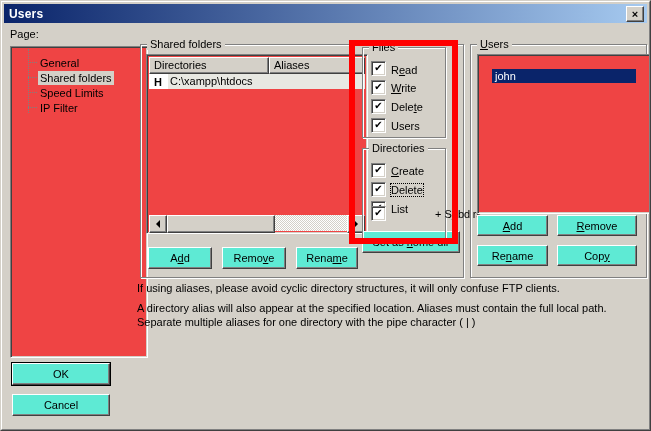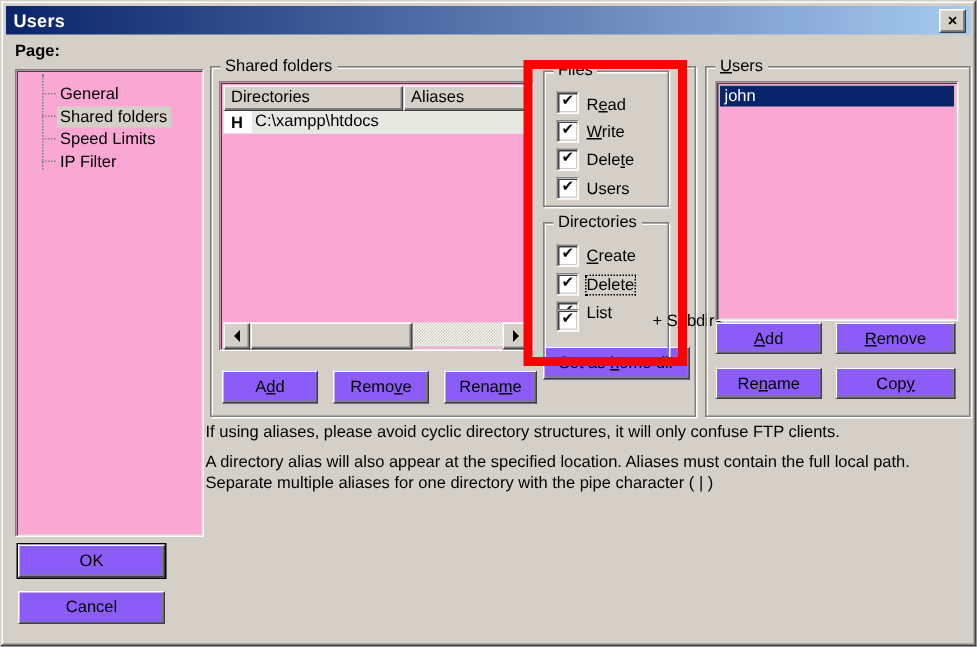--- a/index.html
+++ b/index.html
@@ -21,26 +21,27 @@
   }
   .title-text { color:#ffffff; font-weight:bold; font-size:12px; padding-left:5px; letter-spacing:0.2px; }
   .close-btn {
     position:absolute; right:3px; top:2px; width:16px; height:14px;
     background:#d4d0c8; border:1px solid; border-color:#ffffff #404040 #404040 #ffffff;
     box-shadow:inset -1px -1px 0 #808080;
     display:flex; align-items:center; justify-content:center;
     font-size:11px; font-weight:bold; line-height:1; cursor:default;
   }
 
-  .label { position:absolute;font-weight:bold; }
+  .label { position:absolute; }
 
   .sunken {
-    position:absolute; background:#f9a8d4;
+    position:absolute; background:#ef4444;
     border:1px solid; border-color:#808080 #ffffff #ffffff #808080;
     box-shadow:inset 1px 1px 0 #404040, inset -1px -1px 0 #d4d0c8;
+    padding-left:12px;
   }
 
   
   .tree { overflow:hidden; }
   .tree-inner { position:absolute; inset:2px; overflow:hidden; }
   .tree-vline { position:absolute; left:15px; top:0; height:64px; border-left:1px dotted #808080; }
   .tree-item { position:relative; height:15px; display:flex; align-items:center; }
   .tree-item .stub { width:9px; margin-left:15px; border-top:1px dotted #808080; height:0; }
   .tree-label { padding:1px 2px; margin-left:1px; white-space:nowrap; }
   .tree-item.selected .tree-label { background:#d4d0c8; }
@@ -83,21 +84,21 @@
   .tri-right { width:0; height:0; border:4px solid transparent; border-left:4px solid #000; margin-right:-4px; }
   .sb-thumb {
     width:106px; height:16px; background:#d4d0c8; flex:0 0 106px;
     border:1px solid; border-color:#ffffff #404040 #404040 #ffffff;
     box-shadow:inset -1px -1px 0 #808080;
   }
   .sb-track { flex:1; }
 
   
   .btn {
-    position:absolute; height:22px; background:#8b5cf6;
+    position:absolute; height:22px; background:#5eead4;
     border:1px solid; border-color:#ffffff #404040 #404040 #ffffff;
     box-shadow:inset -1px -1px 0 #808080;
     display:flex; align-items:center; justify-content:center;
     font-family:"Liberation Sans", sans-serif; font-size:11px;
     white-space:nowrap; cursor:default; padding:0;
   }
   .btn.default { box-shadow:inset -1px -1px 0 #808080, 0 0 0 1px #000000; }
 
   
   .cb-row { position:absolute; left:8px; height:15px; display:flex; align-items:center; }
@@ -108,21 +109,21 @@
     display:flex; align-items:center; justify-content:center;
   }
   .checkbox.checked::before { content:"✔"; font-size:10px; line-height:10px; margin-top:-1px; }
   .cb-label { margin-left:5px; white-space:nowrap; }
   .cb-label.focus-rect { outline:1px dotted #000; }
 
   .mn u { text-decoration:underline; }
   .mn span, .mn u { pointer-events:none; }
 
   
-  .user-row { height:14px; line-height:14px; padding-left:3px; color:#ffffff; background:#0a246a; margin:0; }
+  .user-row { height:14px; line-height:14px; padding-left:3px; color:#ffffff; background:#0a246a; margin:12px; }
 
   .desc { position:absolute; left:137px; top:281px; width:502px; line-height:14px; }
   .desc p { margin:0 0 6px 0; }
 
   .red-annotation {
     position:absolute; left:349px; top:40px; width:109px; height:204px;
     border:6px solid #ff0000; box-sizing:border-box; z-index:20; pointer-events:none;
   }
 </style>
 </head>

